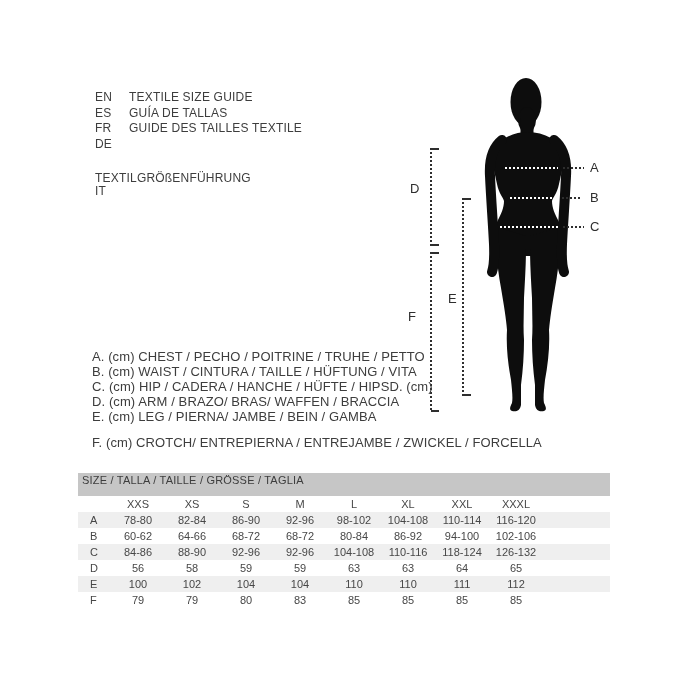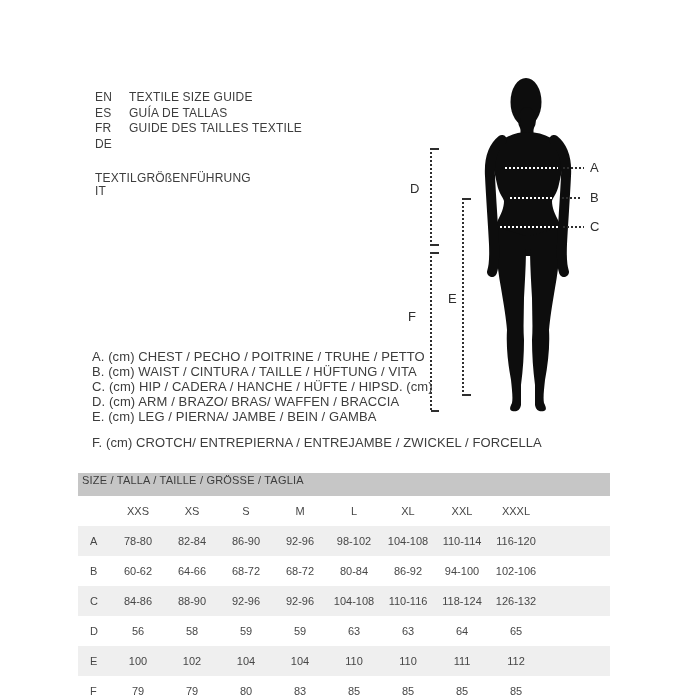--- a/index.html
+++ b/index.html
@@ -19,21 +19,21 @@
   
   .fig-svg{position:absolute;left:478px;top:78px;}
   .wdash{position:absolute;height:2px;background:repeating-linear-gradient(90deg,#fff 0 2px,transparent 2px 4px);}
   .hdash{position:absolute;height:2px;background:repeating-linear-gradient(90deg,#2e2e2e 0 2px,transparent 2px 4px);}
   .vdash{position:absolute;width:2px;background:repeating-linear-gradient(180deg,#2e2e2e 0 2px,transparent 2px 4px);}
   .tick{position:absolute;width:8px;height:2px;background:#2e2e2e;}
   .mlabel{position:absolute;font-size:13px;color:#2e2e2e;letter-spacing:.3px;}
   
   .table{position:absolute;left:78px;top:473px;width:532px;font-size:11px;color:#474747;}
   .sizebar{height:23px;line-height:15px;background:var(--bar-bg,#c6c6c6);color:#3d3d3d;padding-left:4px;letter-spacing:.2px;}
-  .trow{display:flex;height:30px;line-height:15px;align-items:center;}
+  .trow{display:flex;height:16px;line-height:15px;align-items:center;}
   .trow.alt{background:var(--alt-bg,#efefef);}
   .cell-label{flex:0 0 33px;padding-left:12px;box-sizing:border-box;}
   .cell{flex:0 0 54px;text-align:center;}
 </style>
 </head>
 <body>
 
 <div class="page" style="--ink: #3d3d3d; --bar-bg: #c6c6c6; --alt-bg: #efefef;">
 
   <div id="langList">

